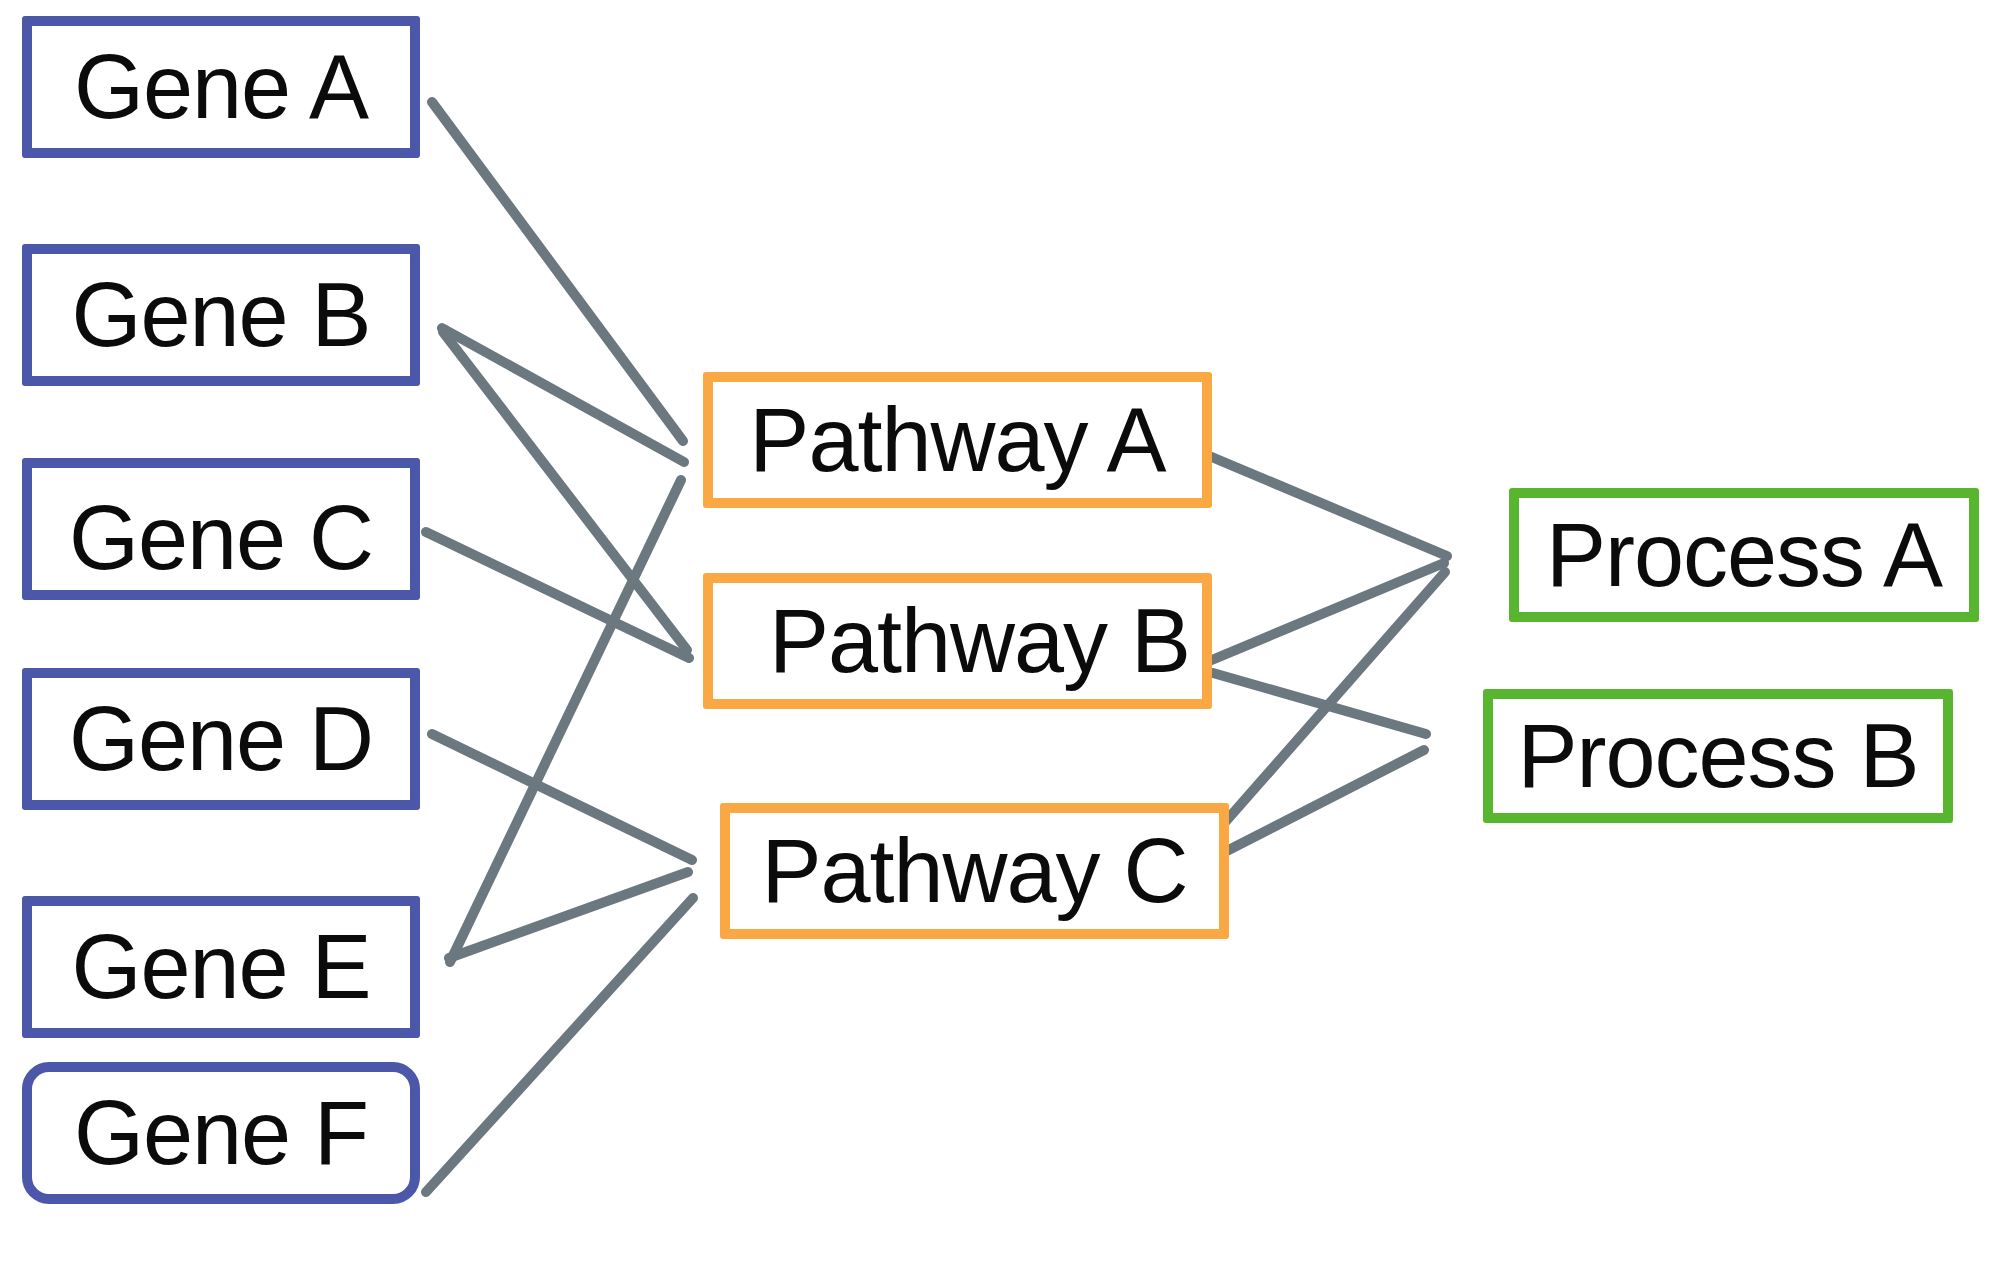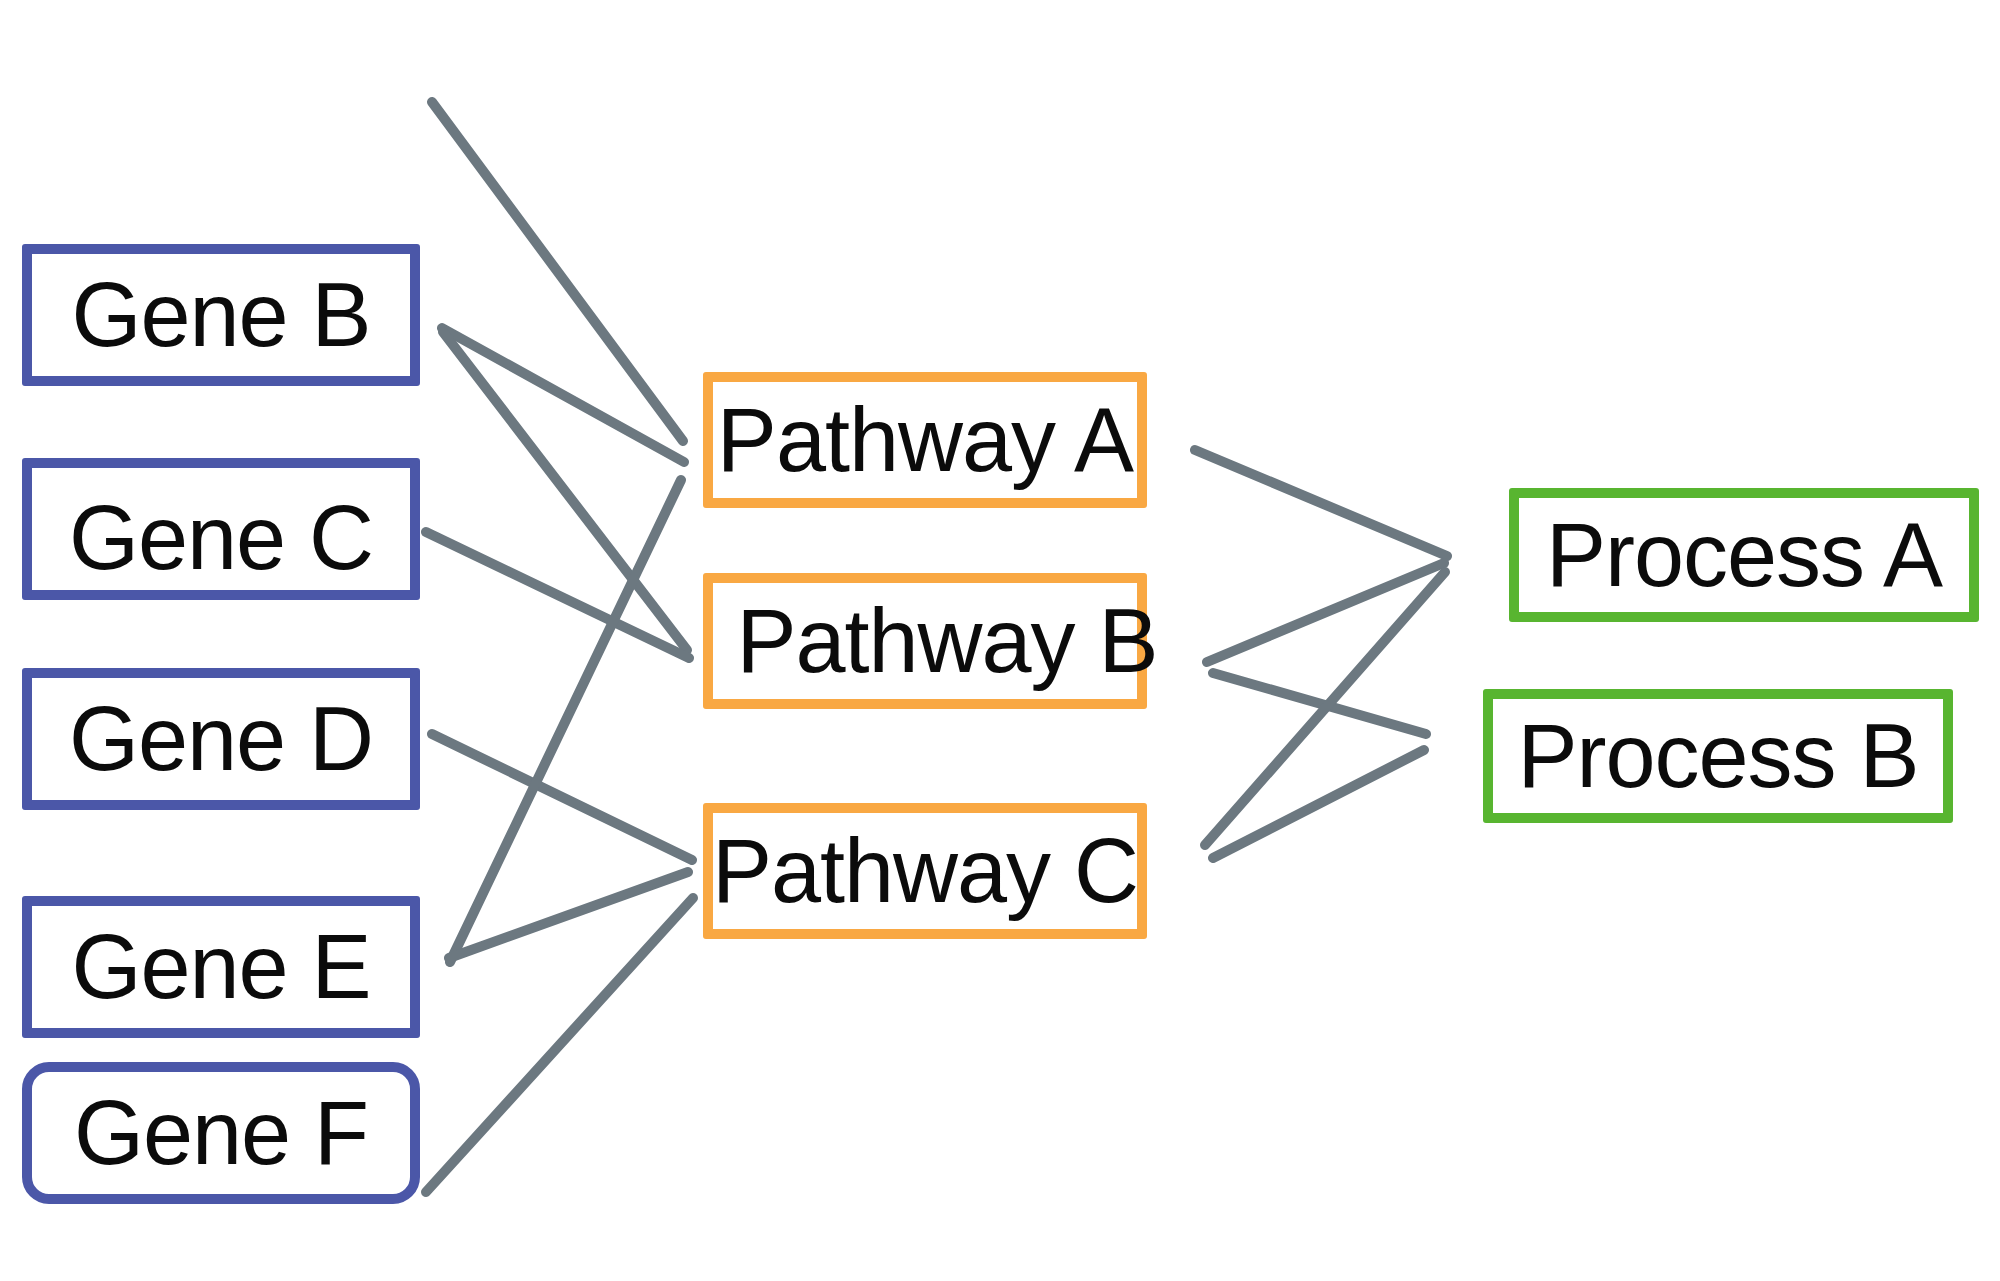--- a/index.html
+++ b/index.html
@@ -29,33 +29,33 @@
     border-radius: 3px;
     display: flex;
     align-items: center;
     justify-content: center;
     font-size: 90px;
     letter-spacing: -1px;
     color: #0b0b0b;
     white-space: nowrap;
   }
   .gene    { left: 22px;  width: 398px; height: 142px; border: 10px solid #4B57A8; }
-  .pathway { left: 703px; width: 444px; height: 136px; border: 10px solid #F9A843; }
+  .pathway { left: 703px; width: 509px; height: 136px; border: 10px solid #F9A843; }
   .process { left: 1483px; width: 470px; height: 134px; border: 10px solid #58B530; }
 
   #node-geneA { top: 16px;  }
   #node-geneB { top: 244px; }
   #node-geneC { top: 458px; align-items: flex-end; }
   #node-geneD { top: 668px; }
   #node-geneE { top: 896px; }
   #node-geneF { top: 1062px; border-radius: 27px; }
 
   #node-pathwayA { top: 372px; }
   #node-pathwayB { top: 573px; padding-left: 44px; }
-  #node-pathwayC { top: 803px; }
+  #node-pathwayC { top: 803px; margin-left: 17px; }
 
   #node-processA { top: 488px; margin-left: 26px; }
   #node-processB { top: 689px; text-align: center; }
 </style>
 </head>
 <body>
 
 <div id="canvas">
 
   <svg id="edge-layer" viewBox="0 0 2000 1281" xmlns="http://www.w3.org/2000/svg">
@@ -67,20 +67,23 @@
     <line x1="450" y1="962" x2="681" y2="480" stroke="#6C7880"></line>
     <line x1="449" y1="958" x2="688" y2="872" stroke="#6C7880"></line>
     <line x1="426" y1="1192" x2="693" y2="898" stroke="#6C7880"></line>
     <line x1="1195" y1="450" x2="1447" y2="556" stroke="#6C7880"></line>
     <line x1="1207" y1="662" x2="1444" y2="563" stroke="#6C7880"></line>
     <line x1="1213" y1="673" x2="1426" y2="734" stroke="#6C7880"></line>
     <line x1="1205" y1="845" x2="1445" y2="572" stroke="#6C7880"></line>
     <line x1="1213" y1="858" x2="1424" y2="750" stroke="#6C7880"></line>
   </svg>
 
+  <div id="node-geneA" class="node gene">
+    <span>Gene A</span>
+  </div>
   <div id="node-geneB" class="node gene">
     <span>Gene B</span>
   </div>
   <div id="node-geneC" class="node gene">
     <span>Gene C</span>
   </div>
   <div id="node-geneD" class="node gene">
     <span>Gene D</span>
   </div>
   <div id="node-geneE" class="node gene">

